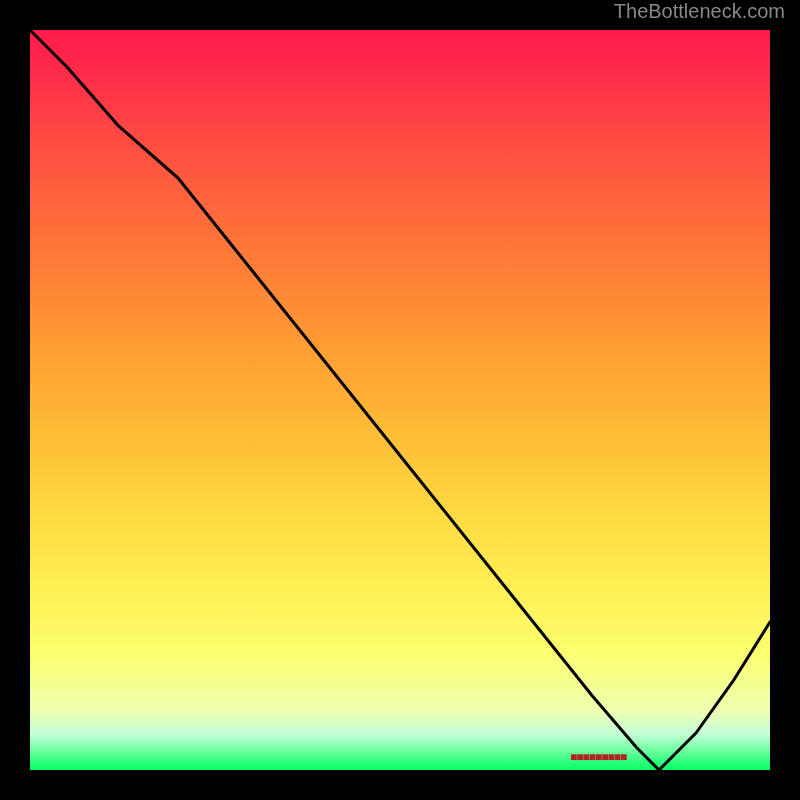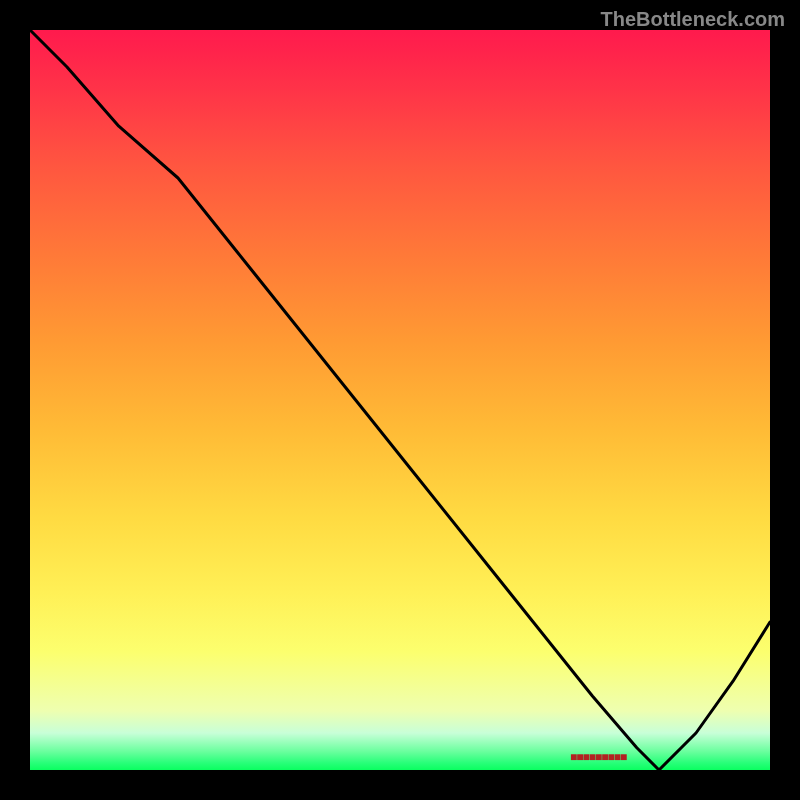--- a/index.html
+++ b/index.html
@@ -5,25 +5,25 @@
   * { margin: 0; padding: 0; box-sizing: border-box; }
   body {
     width: 800px;
     height: 800px;
     background: #000;
     position: relative;
     font-family: Arial, sans-serif;
   }
   .watermark {
     position: absolute;
-    top: 8px;
+    top: 0;
     right: 15px;
     color: #888;
     font-size: 20px;
-    font-weight: bold;
+    font-weight: normal;
     z-index: 10;
   }
   .plot-area {
     position: absolute;
     top: 30px;
     left: 30px;
     width: 740px;
     height: 740px;
     background: linear-gradient(to bottom,
       #ff1a4d 0%,

